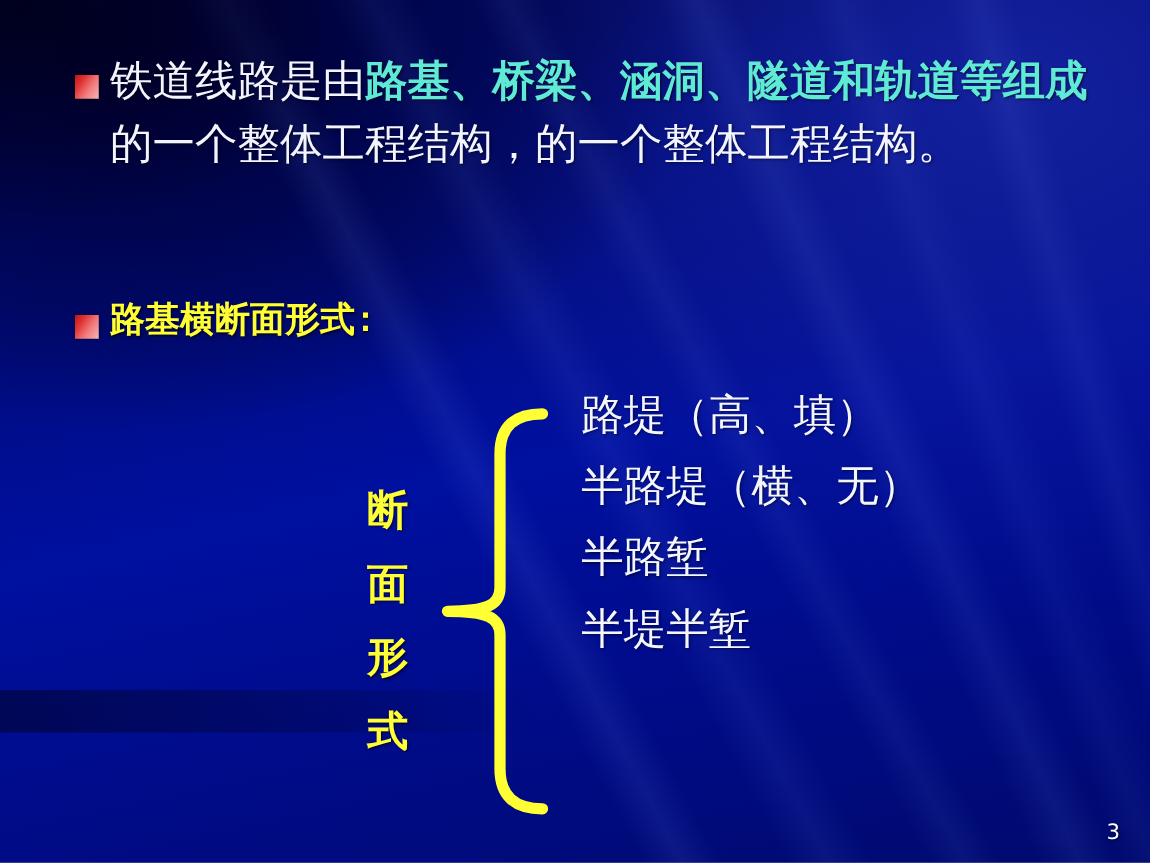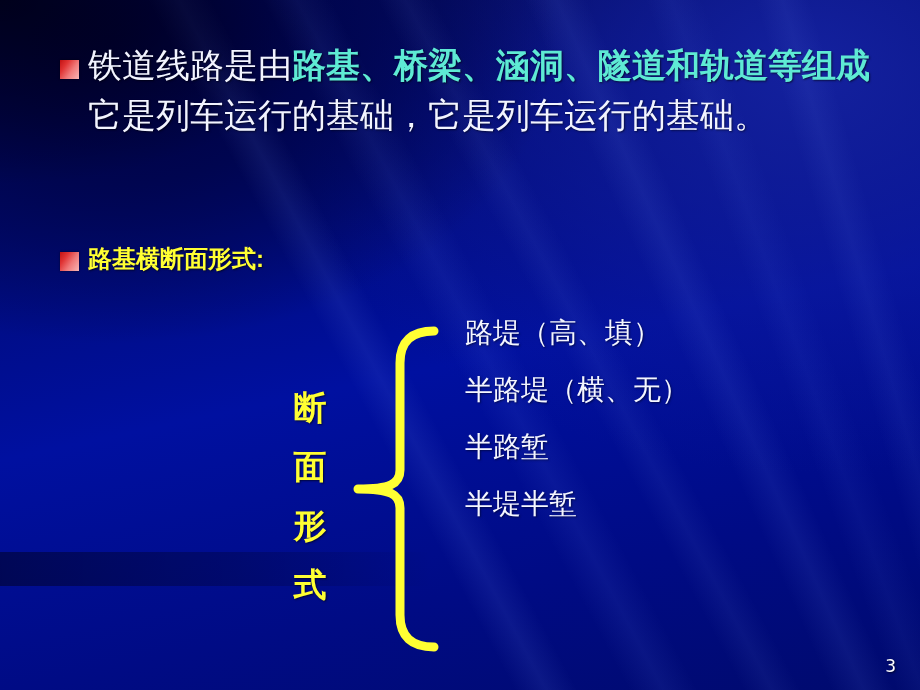--- a/index.html
+++ b/index.html
@@ -82,22 +82,22 @@
   .hl {
     color: #5eead4;
     font-weight: bold;
     text-shadow: 1px 1px 2px rgba(0,0,0,0.6);
   }
 
   .heading2 {
     position: absolute;
     left: 88px;
     top: 236px;
-    font-family: Liberation Sans, sans-serif;
-    font-size: 24px;
+    font-family: Liberation Mono, monospace;
+    font-size: 28px;
     line-height: 46px;
     font-weight: bold;
     color: #ffff33;
     text-shadow: 1px 1px 2px rgba(0,0,0,0.6);
   }
 
   
   .vlabel {
     position: absolute;
     left: 288px;
@@ -122,21 +122,21 @@
     height: 328px;
   }
 
   
   .list {
     position: absolute;
     left: 465px;
     top: 304px;
     width: 430px;
     font-family: "DejaVu Serif", "Liberation Serif", serif;
-    font-size: 28px;
+    font-size: 34px;
     color: #f4f6ff;
     text-shadow: 1px 1px 2px rgba(0,0,0,0.5);
   }
   .list .row {
     height: 57px;
     line-height: 57px;
     white-space: nowrap;
   }
 
   
@@ -155,21 +155,21 @@
 
 <div id="slide">
 
   <div class="bg-base"></div>
   <div class="bg-streaks"></div>
   <div class="bg-dark-top"></div>
   <div class="bg-dark-band"></div>
 
   <div class="bullet-sq" style="left:60px; top:60px;"></div>
 
-  <div class="para"><span>铁道线路是由</span><span class="hl">路基、桥梁、涵洞、隧道和轨道等组成</span><span>它是列车运行的基础，它是列车运行的基础。</span></div>
+  <div class="para"><span>铁道线路是由</span><span class="hl">路基、桥梁、涵洞、隧道和轨道等组成</span><span>的一个整体工程结构，的一个整体工程结构。</span></div>
 
   <div class="bullet-sq" style="left:60px; top:252px;"></div>
 
   <div class="heading2">路基横断面形式:</div>
 
   <div class="vlabel">
     <span>断</span>
     <span>面</span>
     <span>形</span>
     <span>式</span>

